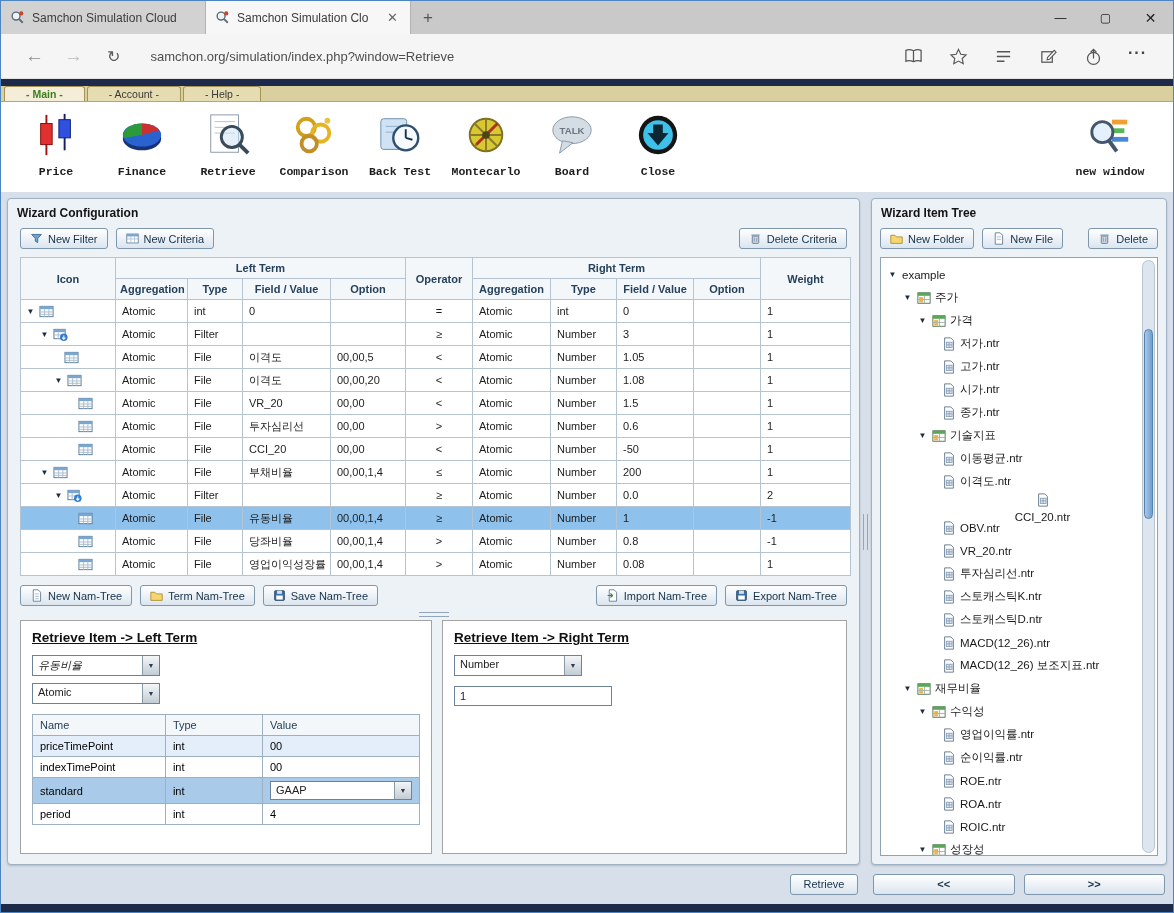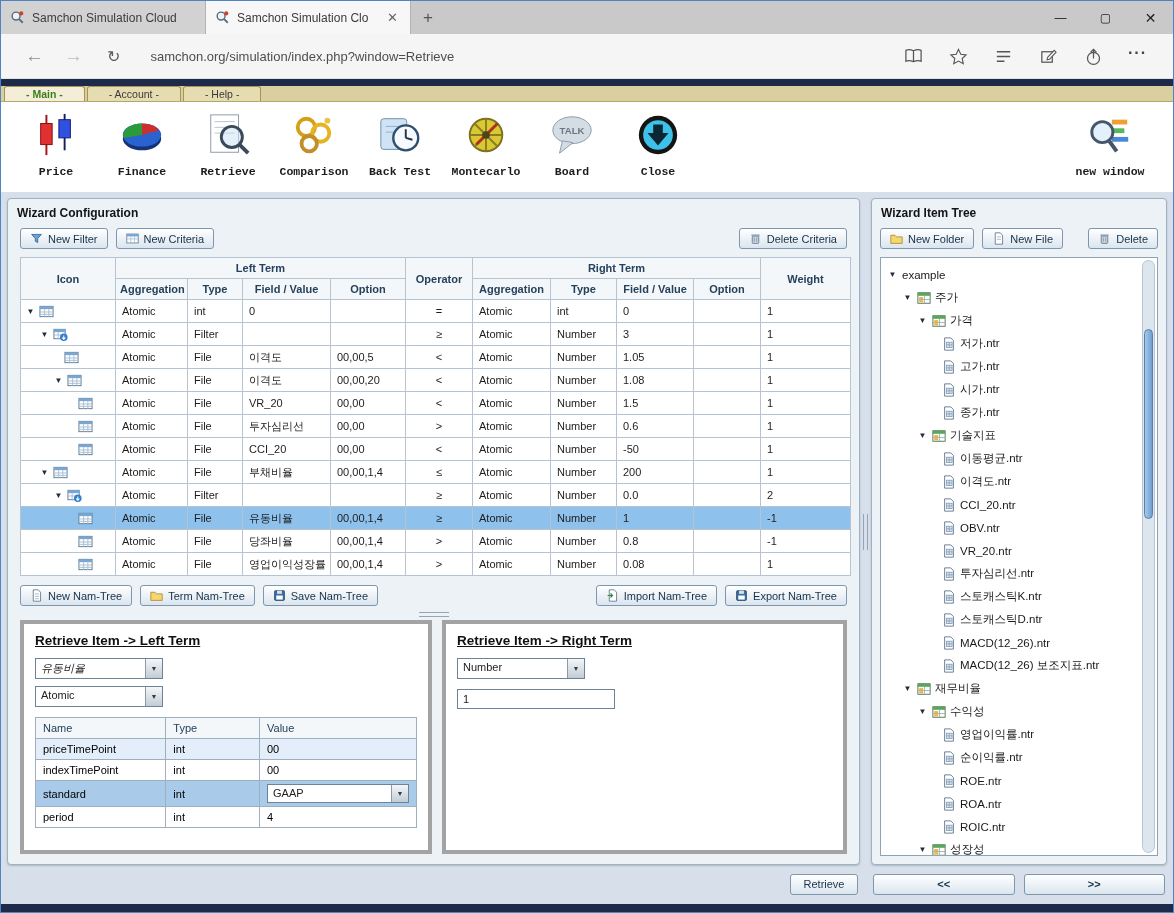--- a/index.html
+++ b/index.html
@@ -73,21 +73,21 @@
   .col-icon{width:95px}.col-lagg{width:72px}.col-ltype{width:55px}.col-lfield{width:88px}.col-lopt{width:75px}
   .col-op{width:67px}.col-ragg{width:78px}.col-rtype{width:66px}.col-rfield{width:77px}.col-ropt{width:67px}.col-w{width:90px}
 
   .namtree { display:flex; gap:8px; padding:9px 12px 3px; }
   .ntright { margin-left:auto; display:flex; gap:8px; }
 
   .hsplit { height:11px; display:flex; align-items:center; justify-content:center; }
   .hgrip { width:30px; height:5px; border-top:1px solid #93a5b6; border-bottom:1px solid #93a5b6; }
 
   .subpanels { display:flex; gap:10px; padding:0 12px 10px; flex:1; min-height:0; }
-  .subbox { background:#fff; border:4px solid #a3a3a3; padding:9px 11px; overflow:hidden; }
+  .subbox { background:#fff; border:1px solid #a3a3a3; padding:9px 11px; overflow:hidden; }
   .subbox.left { width:412px; flex:none; }
   .subbox.rightb { flex:1; }
   .subhead { font-weight:bold; font-size:13.5px; text-decoration:underline; margin-bottom:10px; color:#111; }
 
   .combo { display:inline-flex; width:128px; height:21px; border:1px solid #6c8299; background:#fff; align-items:stretch; font-size:11px; vertical-align:middle; }
   .combo .val { flex:1; padding:2px 5px; white-space:nowrap; overflow:hidden; color:#222; }
   .combo .arrow { width:17px; background:linear-gradient(#f4f6f8,#c3ccd4); border-left:1px solid #8a9aa8; display:flex; align-items:center; justify-content:center; font-size:7px; color:#2c3e50; }
   .val.italic { font-style:italic; font-family:"Liberation Serif",serif; }
   .combo-row { margin-bottom:7px; }
 
@@ -946,21 +946,21 @@
                 <span class="row-icon">
                   <svg viewBox="0 0 16 16">
                     <path d="M3 1 h7 l3 3 v11 h-10 z" fill="#fff" stroke="#5a7088"></path>
                     <rect x="5" y="6" width="6.5" height="6" fill="#dce8f4" stroke="#88a0b8"></rect>
                     <line x1="5" y1="9" x2="11.5" y2="9" stroke="#88a0b8"></line>
                     <line x1="8.2" y1="6" x2="8.2" y2="12" stroke="#88a0b8"></line>
                   </svg>
                 </span>
                 <span class="tlabel">이격도.ntr</span>
               </div>
-              <div class="tnode" style="padding-left: 59px;">
+              <div class="tnode" style="padding-left: 59px; flex-direction: column;">
                 <span class="row-icon">
                   <svg viewBox="0 0 16 16">
                     <path d="M3 1 h7 l3 3 v11 h-10 z" fill="#fff" stroke="#5a7088"></path>
                     <rect x="5" y="6" width="6.5" height="6" fill="#dce8f4" stroke="#88a0b8"></rect>
                     <line x1="5" y1="9" x2="11.5" y2="9" stroke="#88a0b8"></line>
                     <line x1="8.2" y1="6" x2="8.2" y2="12" stroke="#88a0b8"></line>
                   </svg>
                 </span>
                 <span class="tlabel">CCI_20.ntr</span>
               </div>

